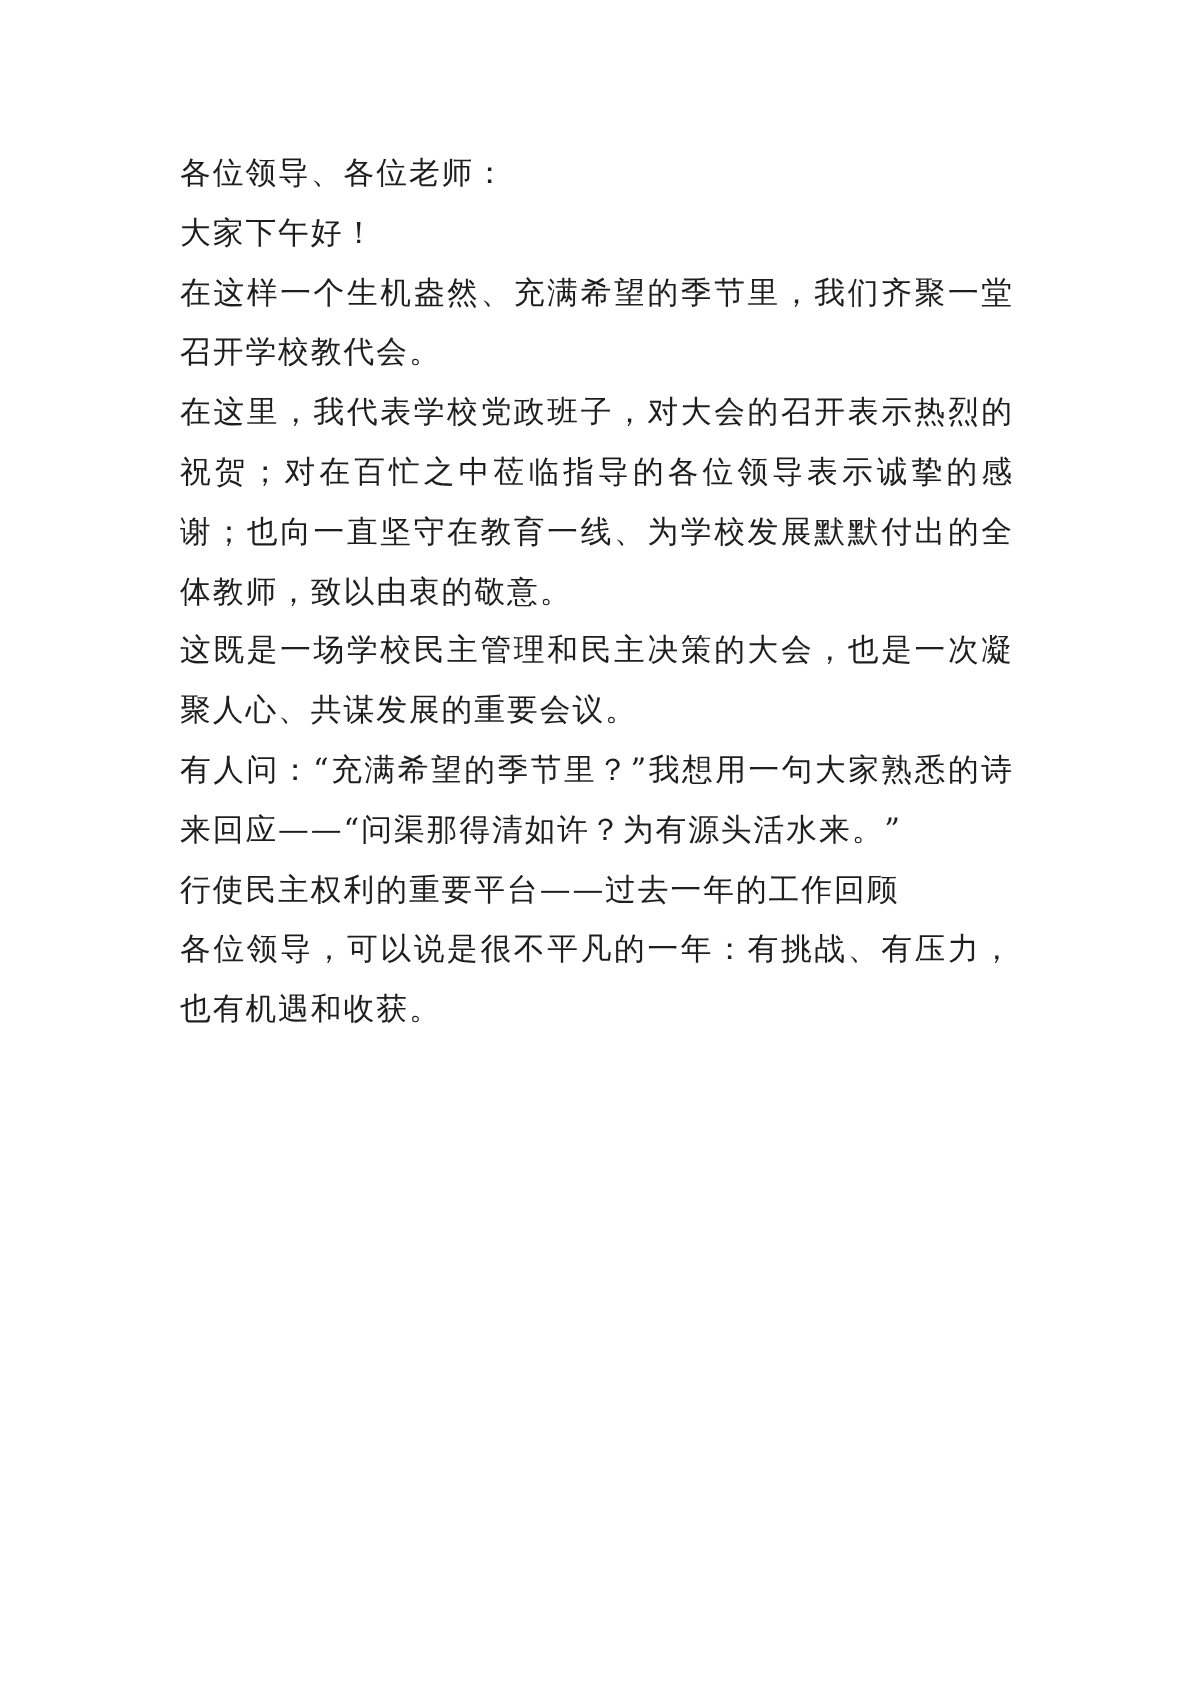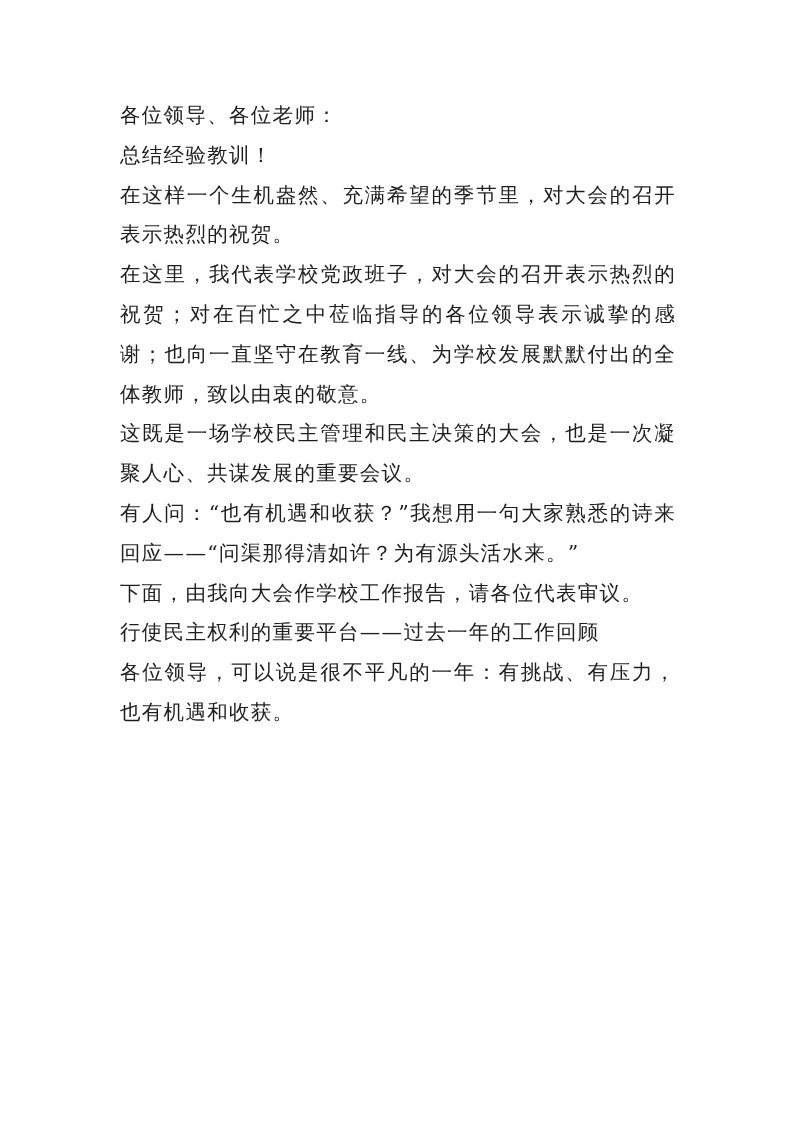--- a/index.html
+++ b/index.html
@@ -38,22 +38,21 @@
       text-align: justify;
       word-break: break-all;
     }
   </style>
 </head>
 <body>
 
 <div class="page">
   <div class="content">
     <p>各位领导、各位老师：</p>
-    <p>总结经验教训！</p>
-    <p>在这样一个生机盎然、充满希望的季节里，对大会的召开表示热烈的祝贺。</p>
+    <p>大家下午好！</p>
+    <p>在这样一个生机盎然、充满希望的季节里，我们齐聚一堂召开学校教代会。</p>
     <p>在这里，我代表学校党政班子，对大会的召开表示热烈的祝贺；对在百忙之中莅临指导的各位领导表示诚挚的感谢；也向一直坚守在教育一线、为学校发展默默付出的全体教师，致以由衷的敬意。</p>
     <p>这既是一场学校民主管理和民主决策的大会，也是一次凝聚人心、共谋发展的重要会议。</p>
-    <p>有人问：“也有机遇和收获？”我想用一句大家熟悉的诗来回应——“问渠那得清如许？为有源头活水来。”</p>
-    <p>下面，由我向大会作学校工作报告，请各位代表审议。</p>
+    <p>有人问：“充满希望的季节里？”我想用一句大家熟悉的诗来回应——“问渠那得清如许？为有源头活水来。”</p>
     <p>行使民主权利的重要平台——过去一年的工作回顾</p>
     <p>各位领导，可以说是很不平凡的一年：有挑战、有压力，也有机遇和收获。</p>
   </div>
 </div>
 
 </body></html>

